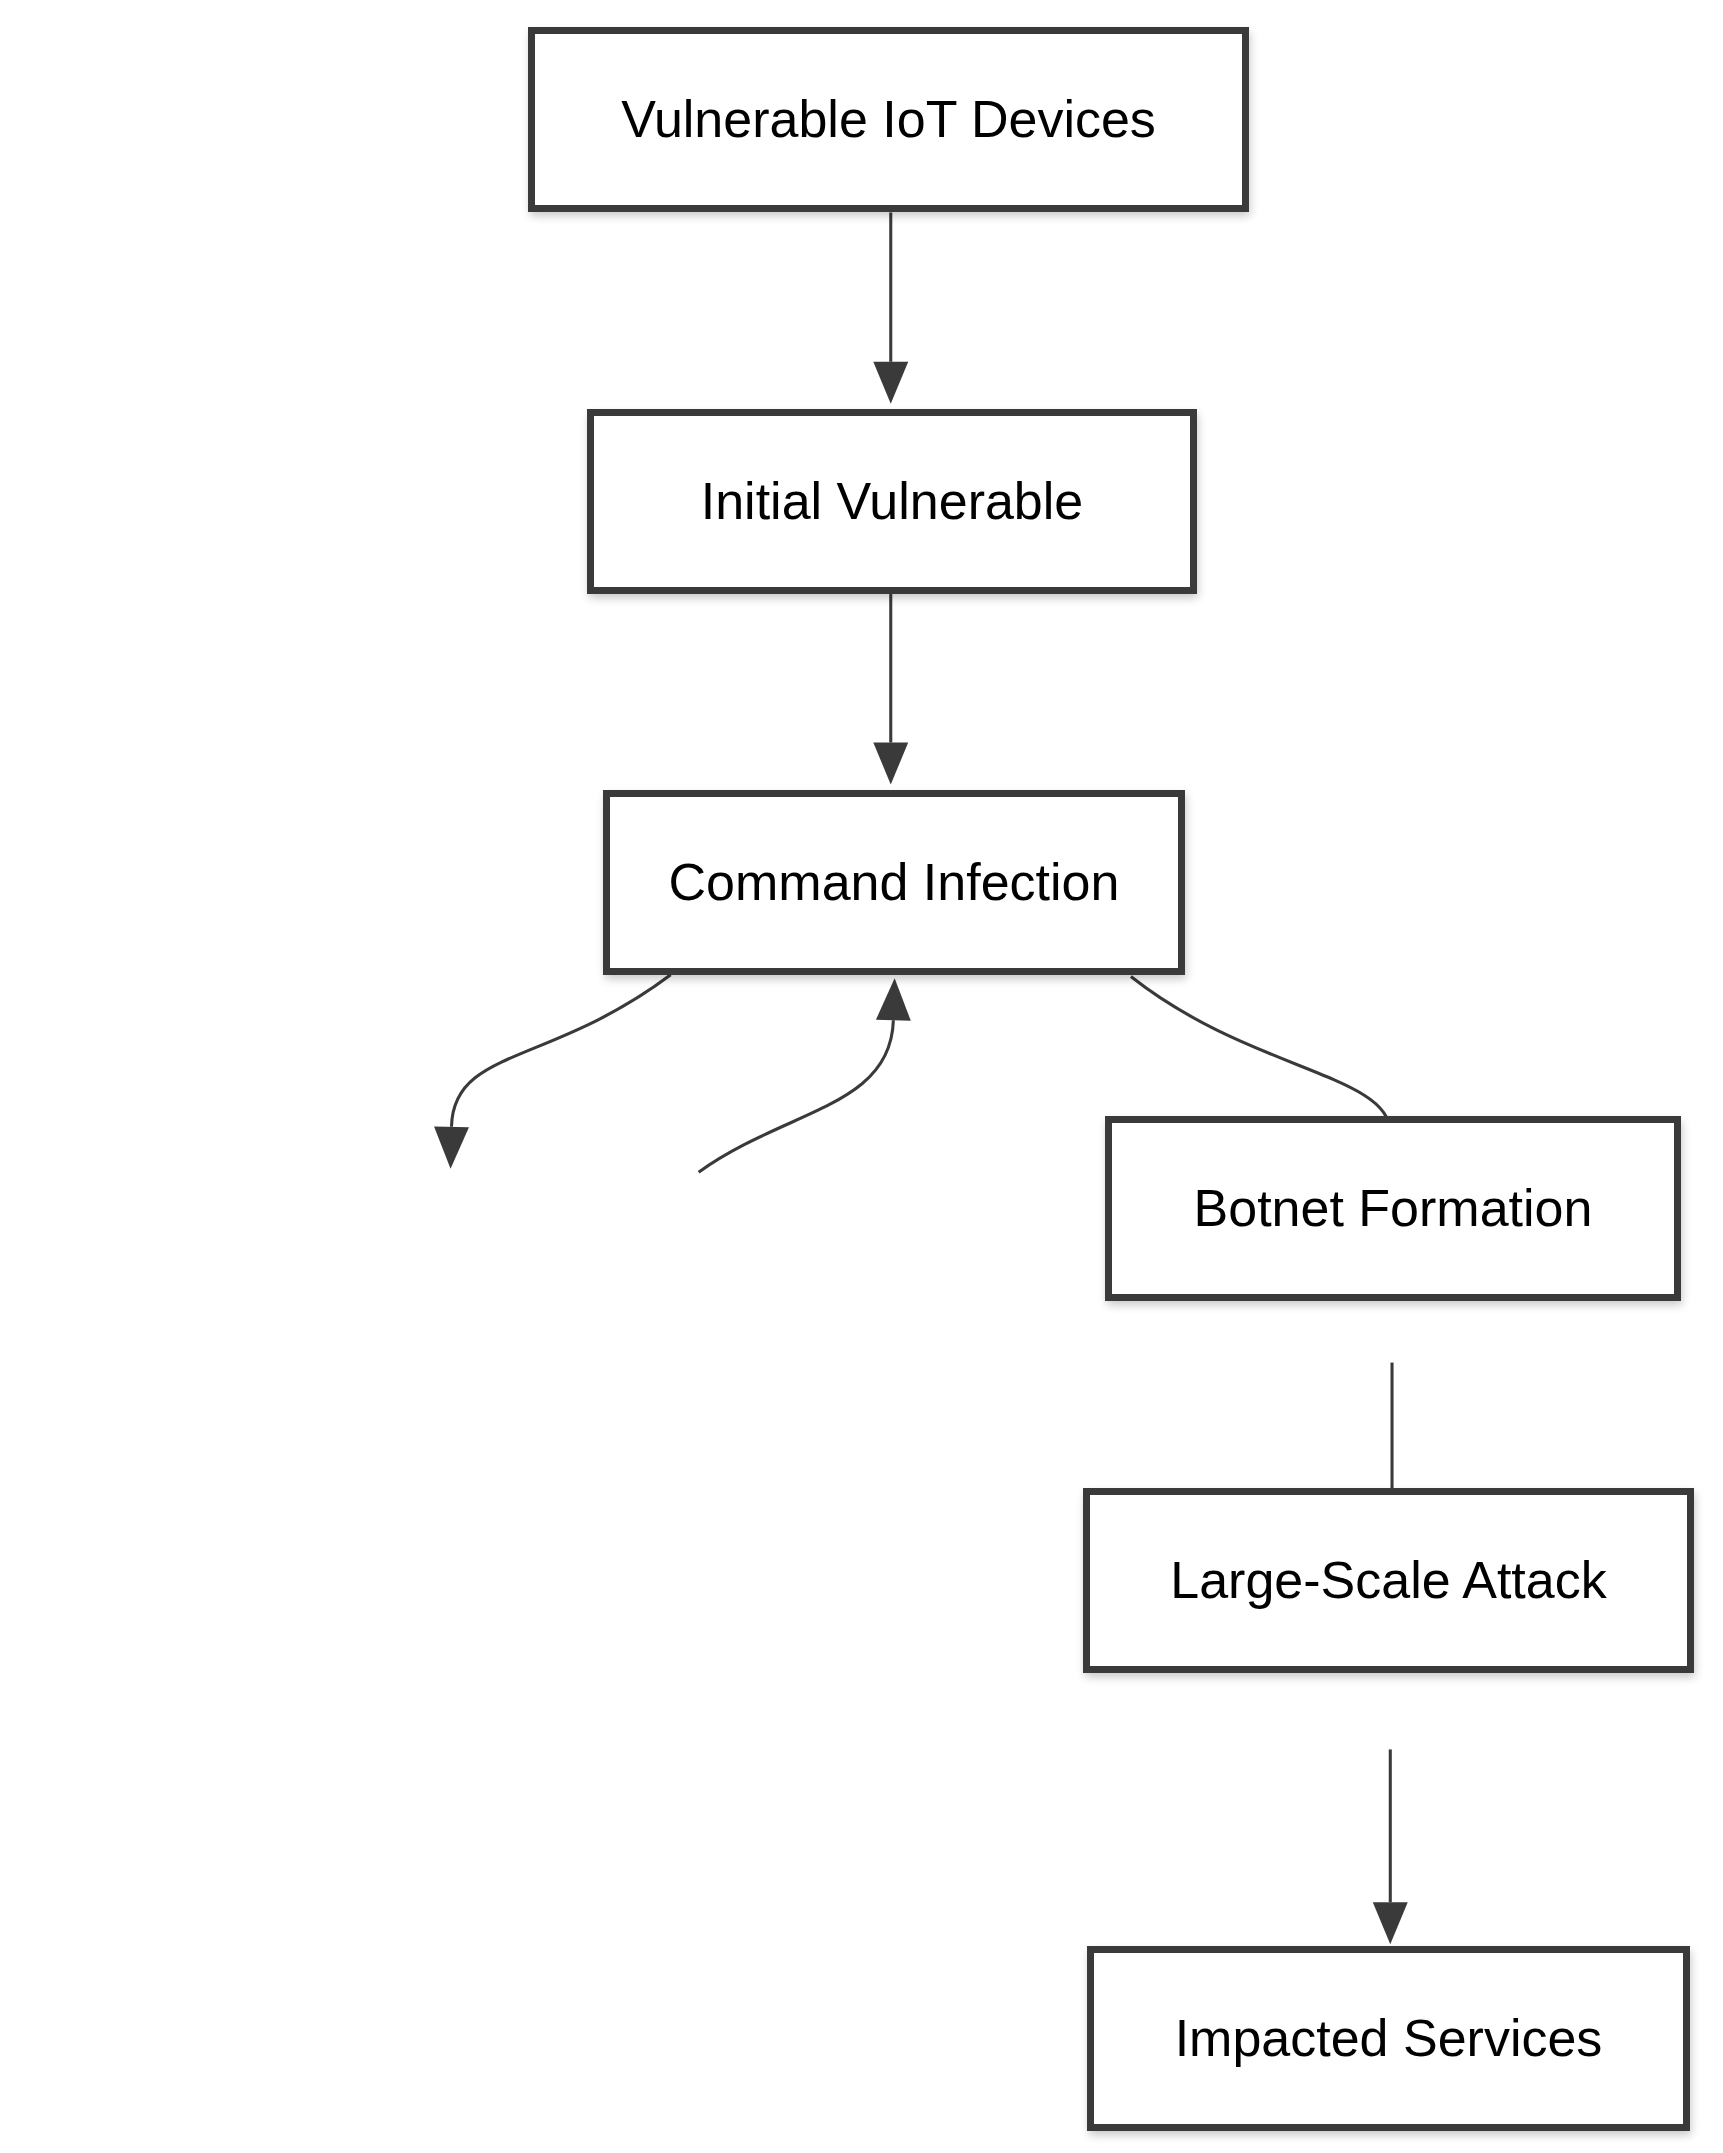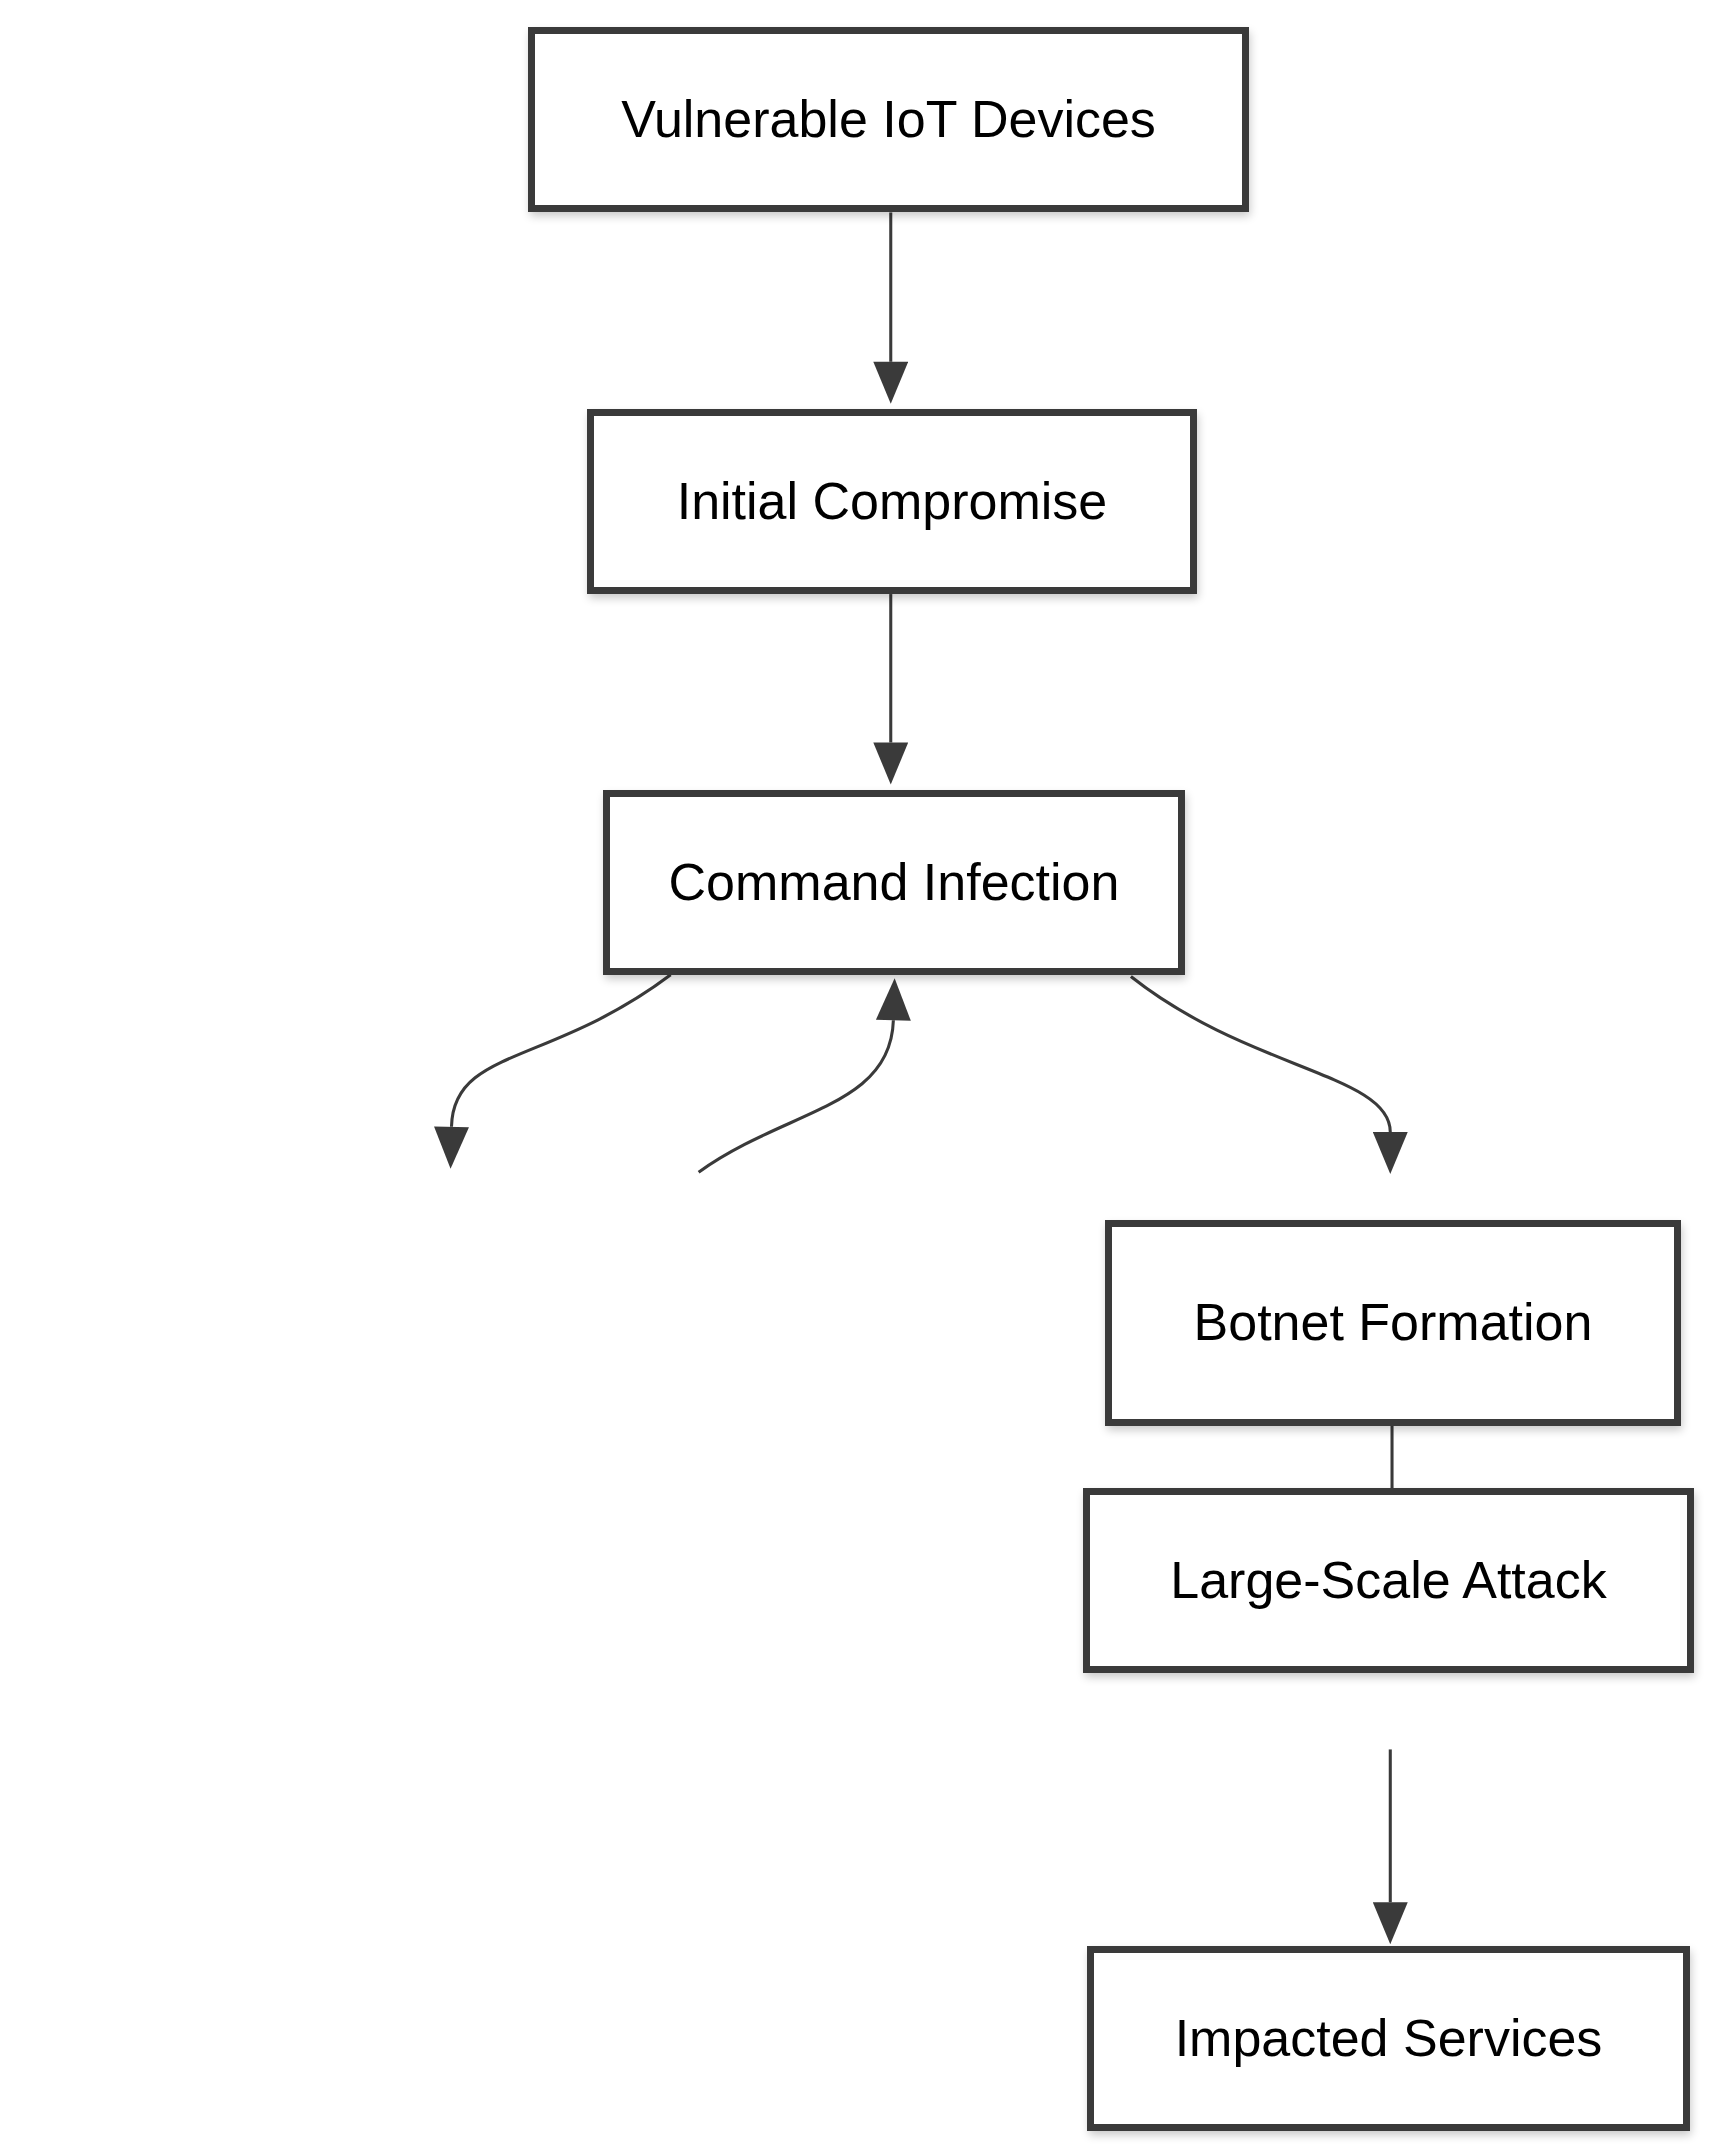--- a/index.html
+++ b/index.html
@@ -67,29 +67,29 @@
     <path d="M 1594 1560 L 1594 1740" fill="none" stroke="#3a3a3a" stroke-width="3.5" marker-end="url(#arrowhead)"></path>
 
     <path d="M 1592 2003 L 1592 2178" fill="none" stroke="#3a3a3a" stroke-width="3.5" marker-end="url(#arrowhead)"></path>
   </svg>
 
   <div class="node" style="left:528px; top:27px; width:721px; height:185px;">
     <span class="label">Vulnerable IoT Devices</span>
   </div>
 
   <div class="node" style="left:587px; top:409px; width:610px; height:185px;">
-    <span class="label">Initial Compromise</span>
+    <span class="label">Initial Vulnerable</span>
   </div>
 
   <div class="node" style="left:603px; top:790px; width:582px; height:185px;">
     <span class="label">Command Infection</span>
   </div>
 
 
-  <div class="node" style="left:1105px; top:1220px; width:576px; height:206px;">
+  <div class="node" style="left:1105px; top:1116px; width:576px; height:185px;">
     <span class="label">Botnet Formation</span>
   </div>
 
   <div class="node" style="left:1083px; top:1488px; width:611px; height:185px;">
     <span class="label">Large-Scale Attack</span>
   </div>
 
   <div class="node" style="left:1087px; top:1946px; width:603px; height:185px;">
     <span class="label">Impacted Services</span>
   </div>

